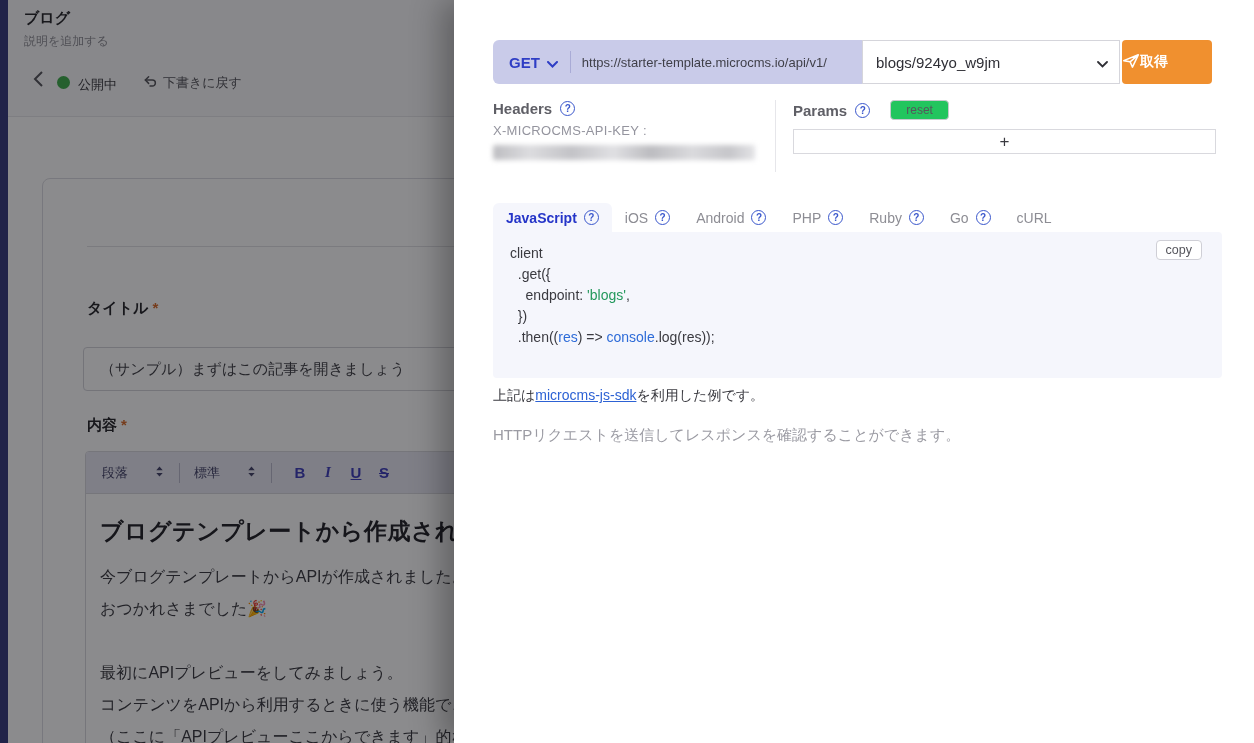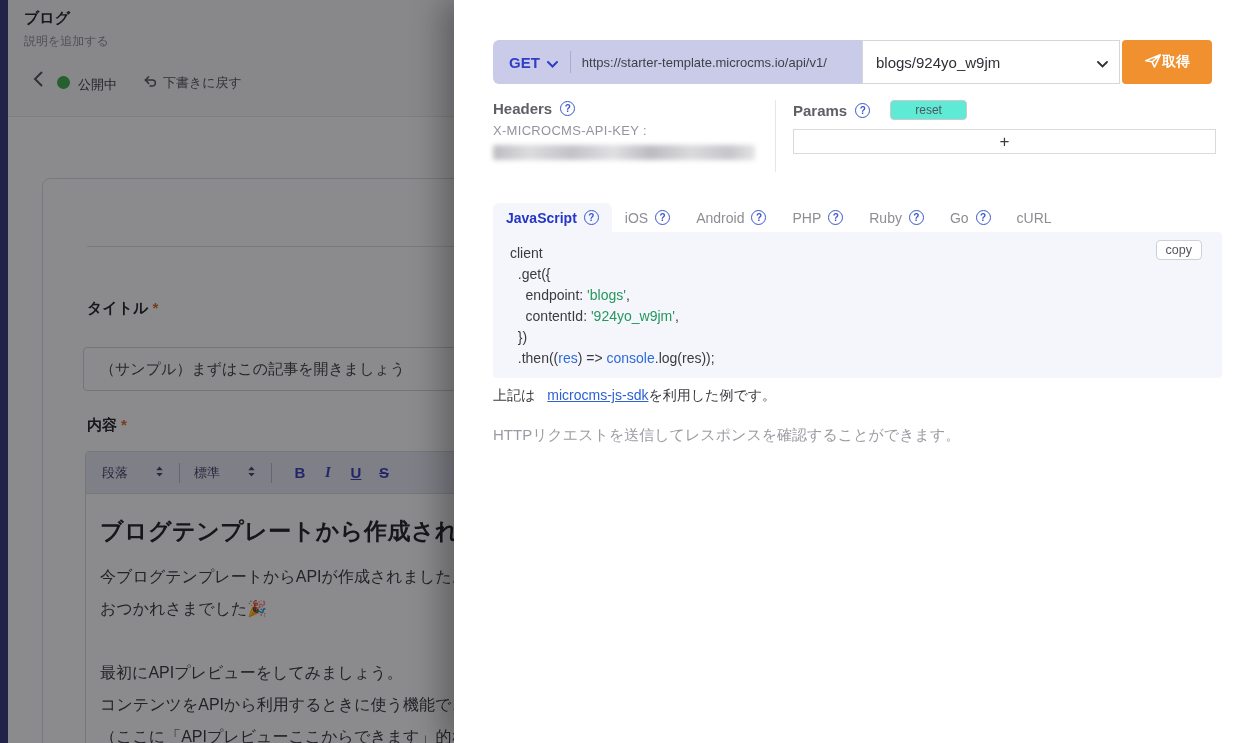--- a/index.html
+++ b/index.html
@@ -45,51 +45,51 @@
 
   
   .right-panel { position:absolute; left:454px; top:0; width:800px; height:743px; background:#fff; z-index:100; box-shadow:-12px 0 30px rgba(0,0,0,0.30); }
 
   .req-bar { position:absolute; left:39px; top:40px; width:719px; height:44px; display:flex; align-items:stretch; }
   .method-url { width:369px; flex:none; background:var(--bar-lavender); border-radius:6px 0 0 6px; display:flex; align-items:center; overflow:hidden; white-space:nowrap; }
   .method-select { display:flex; align-items:center; gap:7px; padding:0 12px 0 16px; font-size:15px; font-weight:bold; color:var(--method-blue); }
   .murl-sep { width:1px; height:22px; background:#a9abd6; flex:none; }
   .base-url { padding-left:11px; font-size:13px; color:#3f3f48; }
   .endpoint-box { width:258px; flex:none; background:#fff; border:1px solid #d5d5db; display:flex; align-items:center; justify-content:space-between; padding:0 11px 0 13px; font-size:15px; color:#2f2f36; }
-  .fetch-btn { width:90px; flex:none; margin-left:2px; background:var(--fetch-orange); border-radius:4px; display:flex; align-items:center; justify-content:center; gap:0; color:#fff; font-size:14px; font-weight:bold; }
+  .fetch-btn { width:90px; flex:none; margin-left:2px; background:var(--fetch-orange); border-radius:4px; display:flex; align-items:center; gap:0; color:#fff; font-size:14px; font-weight:bold; }
 
   .hp-row { position:absolute; left:39px; top:100px; width:719px; display:flex; }
   .headers-col { width:283px; flex:none; border-right:1px solid #e6e6ea; padding-bottom:12px; }
   .params-col { flex:1; padding-left:17px; }
   .sec-title-row { display:flex; align-items:center; gap:8px; }
   .sec-title { font-size:15px; font-weight:bold; color:#5f5f66; }
   .qicon { display:inline-flex; width:15px; height:15px; flex:none; border:1.5px solid var(--help-blue); border-radius:50%; color:var(--help-blue); font-size:10px; font-weight:bold; align-items:center; justify-content:center; }
   .apikey-label { margin-top:6px; font-size:13px; color:#94949e; letter-spacing:0.3px; }
   .key-blur { margin-top:7px; width:262px; height:15px; border-radius:2px; filter:blur(2.5px);
     background:linear-gradient(90deg,#bdbdc1 0%,#dcdcdf 14%,#c3c3c7 30%,#e0e0e3 46%,#bcbcc0 60%,#dadadd 76%,#c6c6ca 90%,#e3e3e6 100%); }
-  .reset-btn { margin-left:12px; border:1px solid #c9c9cf; border-radius:4px; background:#5eead4; font-size:12px; color:#55555c; padding:2px 24px; font-family:inherit; }
+  .reset-btn { margin-left:12px; border:1px solid #c9c9cf; border-radius:4px; background:#22c55e; font-size:12px; color:#55555c; padding:2px 15px; font-family:inherit; }
   .params-table { margin-top:9px; border:1px solid #d9d9de; width:423px; }
   .pt-head { display:flex; height:23px; border-bottom:1px solid #d9d9de; align-items:center; }
   .pt-c0 { width:25px; height:100%; border-right:1px solid #d9d9de; flex:none; }
   .pt-key { width:155px; height:100%; border-right:1px solid #d9d9de; flex:none; display:flex; align-items:center; padding-left:8px; font-size:13px; font-weight:bold; color:#2e2e34; }
   .pt-val { flex:1; display:flex; align-items:center; padding-left:8px; font-size:13px; font-weight:bold; color:#2e2e34; }
   .pt-add { height:23px; display:flex; align-items:center; justify-content:center; font-size:17px; color:#3a3a40; cursor:pointer; }
 
   .tabs-row { position:absolute; left:39px; top:203px; display:flex; align-items:flex-end; }
   .tab { height:29px; display:flex; align-items:center; gap:7px; padding:0 13px; font-size:14px; color:#8d8d94; cursor:pointer; }
   .tab.active { background:var(--code-bg); border-radius:6px 6px 0 0; color:#2535c8; font-weight:bold; }
 
   .code-block { position:absolute; left:39px; top:232px; width:729px; height:146px; background:var(--code-bg); border-radius:0 4px 4px 4px; padding:11px 0 0 17px; }
   .code-line { font-size:14px; line-height:21px; white-space:pre; color:#3a3a40; }
   .tok-string { color:var(--code-green); }
   .tok-var { color:var(--code-blue); }
   .copy-btn { position:absolute; right:20px; top:8px; background:#fff; border:1px solid #cfcfd6; border-radius:4px; font-size:12.5px; color:#55555c; padding:2px 9px; font-family:inherit; }
 
   .sdk-note { position:absolute; left:39px; top:387px; font-size:14px; color:#3a3a40; }
-  .sdk-link { color:var(--link-blue); text-decoration:underline; cursor:pointer;margin-left:12px; }
+  .sdk-link { color:var(--link-blue); text-decoration:underline; cursor:pointer; }
   .http-note { position:absolute; left:39px; top:426px; font-size:15px; color:var(--muted-gray); }
 </style>
 </head>
 <body>
 
 <div class="left-page">
   <div class="page-inner">
     <div class="side-strip"></div>
 
     <div class="page-header">
@@ -255,21 +255,20 @@
       <div class="tab">
         <span>cURL</span>
       </div>
     </div>
 
   <div class="code-block">
     <div id="code-lines">
         <div class="code-line"><span>client</span></div>
         <div class="code-line"><span>  .get({</span></div>
         <div class="code-line"><span>    endpoint: </span><span class="tok-string">'blogs'</span><span>,</span></div>
-        <div class="code-line"><span>    contentId: </span><span class="tok-string">'924yo_w9jm'</span><span>,</span></div>
         <div class="code-line"><span>  })</span></div>
         <div class="code-line"><span>  .then((</span><span class="tok-var">res</span><span>) =&gt; </span><span class="tok-var">console</span><span>.log(res));</span></div>
       </div>
     <button class="copy-btn">copy</button>
   </div>
 
   <div class="sdk-note">
     <span>上記は</span><span class="sdk-link">microcms-js-sdk</span><span>を利用した例です。</span>
   </div>
 

